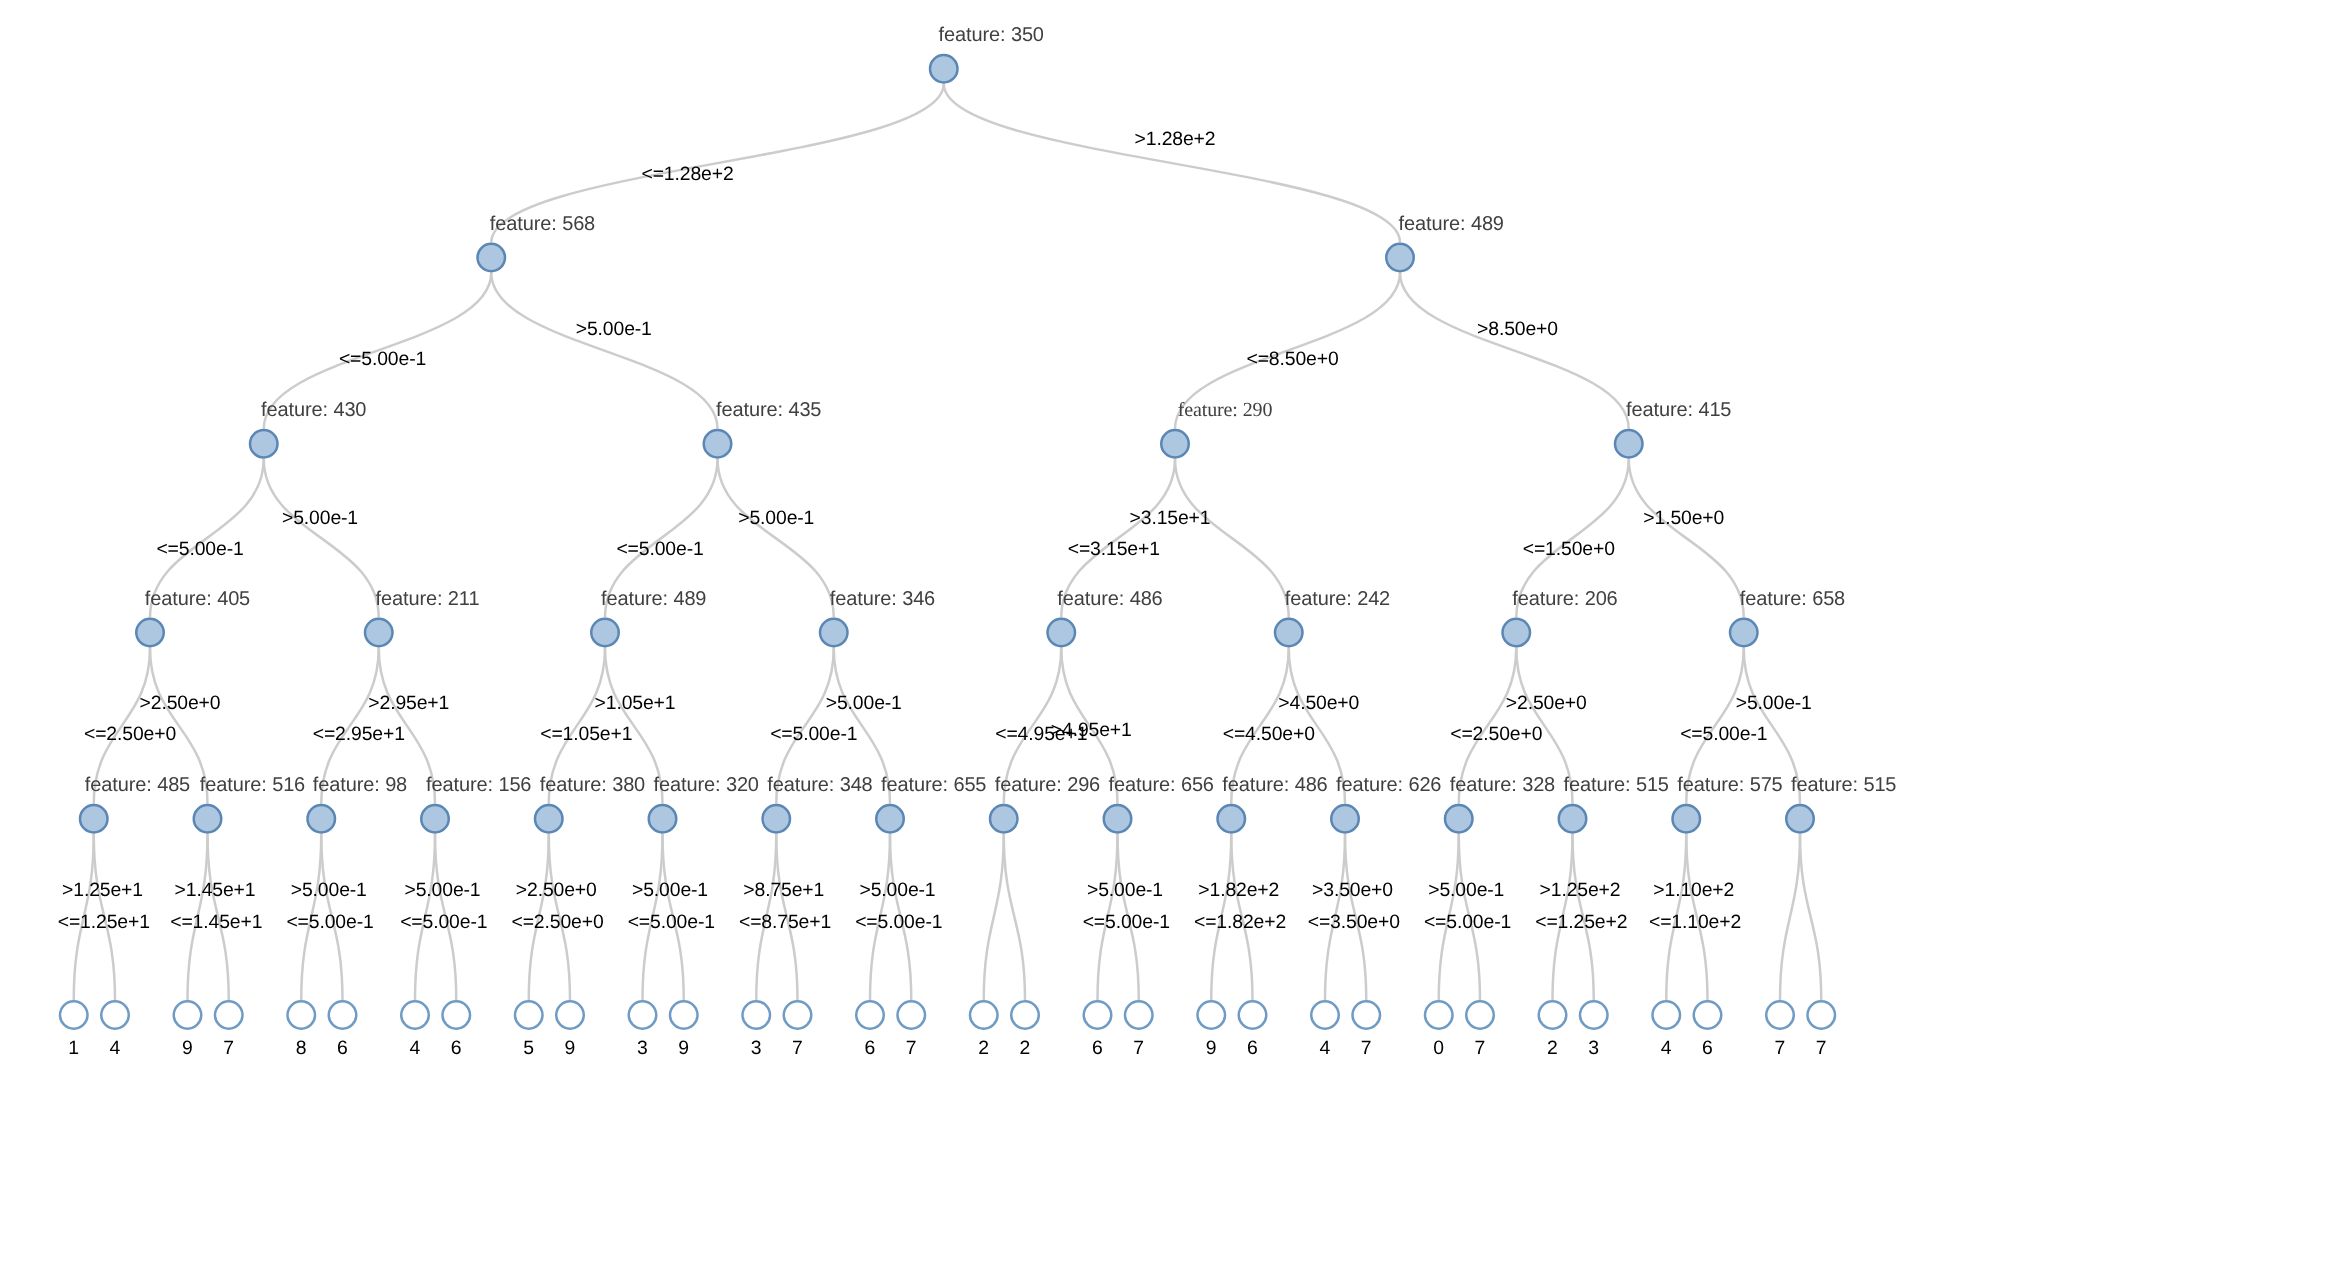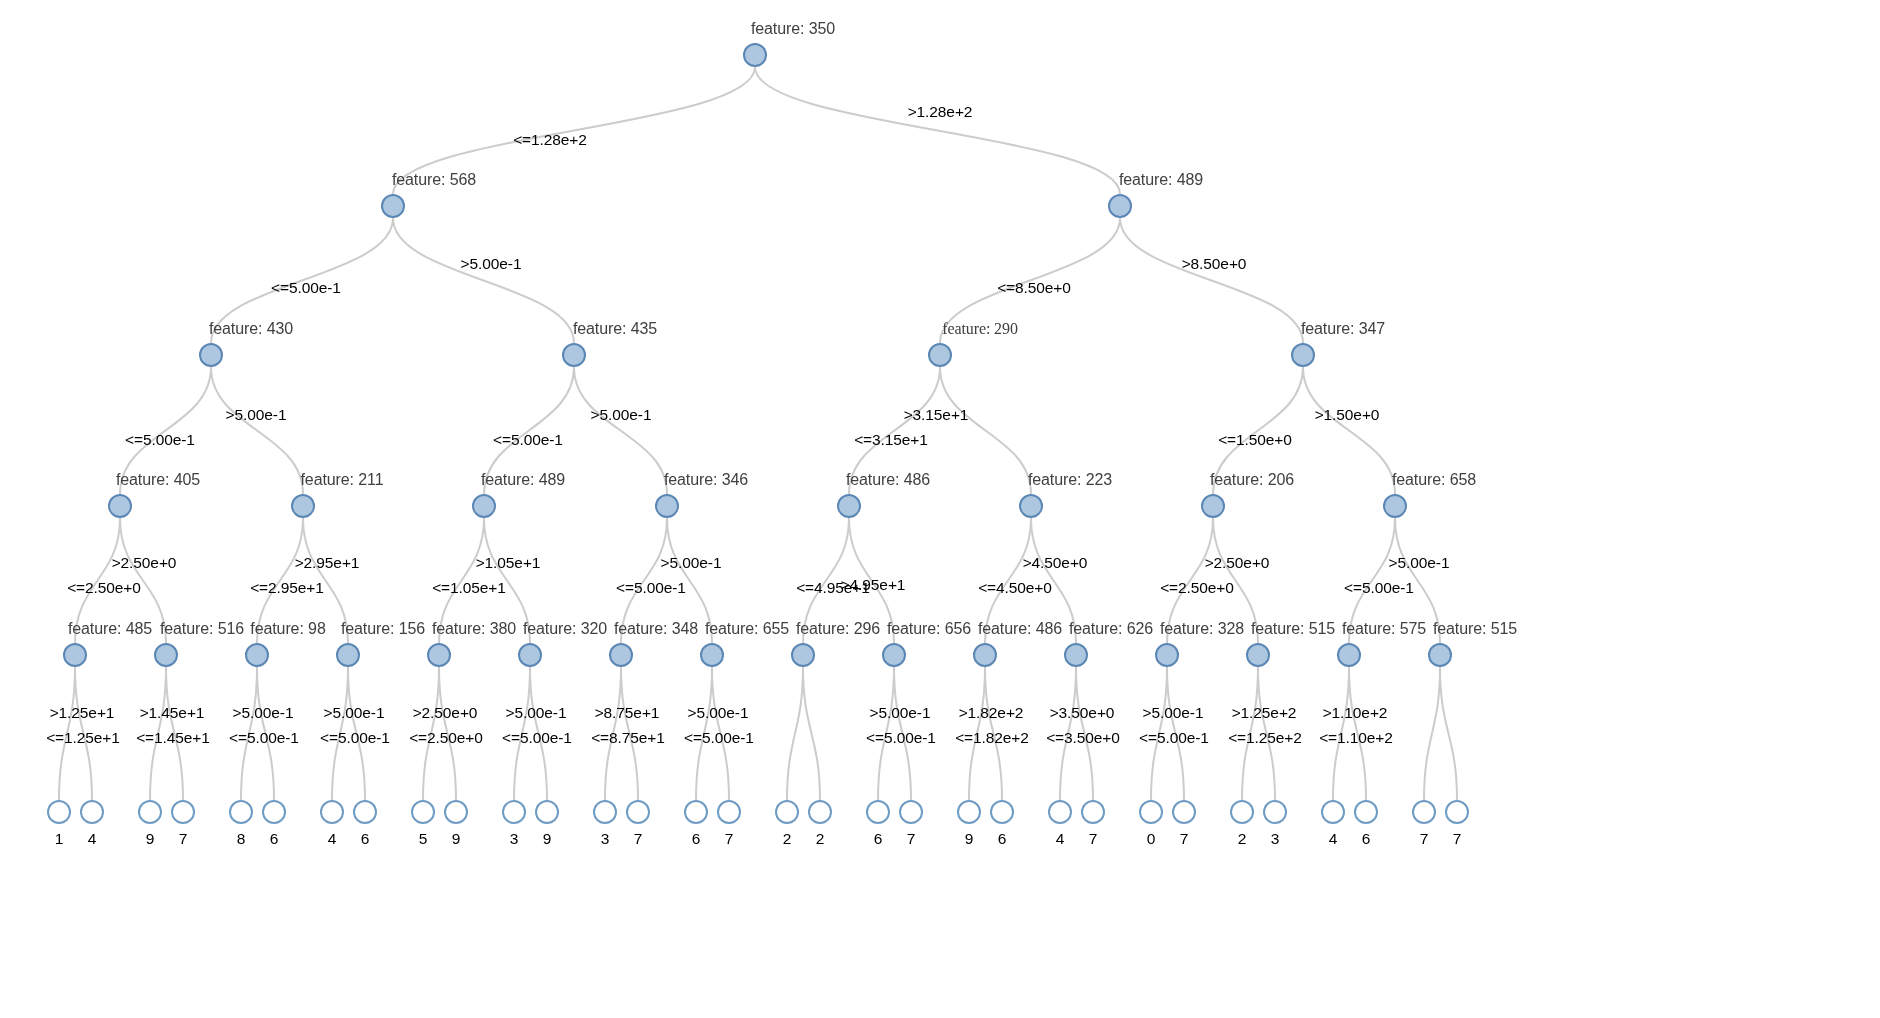--- a/index.html
+++ b/index.html
@@ -198,33 +198,33 @@
       <div class="node-label" style="left: 434px; top: 180px;">feature: 568</div>
       <div class="tree-node internal-node" style="left: 1120px; top: 206px;"></div>
       <div class="node-label" style="left: 1161px; top: 180px;">feature: 489</div>
       <div class="tree-node internal-node" style="left: 211px; top: 355px;"></div>
       <div class="node-label" style="left: 251px; top: 329px;">feature: 430</div>
       <div class="tree-node internal-node" style="left: 574px; top: 355px;"></div>
       <div class="node-label" style="left: 615px; top: 329px; text-align: right;">feature: 435</div>
       <div class="tree-node internal-node" style="left: 940px; top: 355px;"></div>
       <div class="node-label" style="left: 980px; top: 329px; font-family: Liberation Serif, serif;">feature: 290</div>
       <div class="tree-node internal-node" style="left: 1303px; top: 355px;"></div>
-      <div class="node-label" style="left: 1343px; top: 329px;">feature: 347</div>
+      <div class="node-label" style="left: 1343px; top: 329px;">feature: 415</div>
       <div class="tree-node internal-node" style="left: 120px; top: 506px;"></div>
       <div class="node-label" style="left: 158px; top: 480px;">feature: 405</div>
       <div class="tree-node internal-node" style="left: 303px; top: 506px;"></div>
       <div class="node-label" style="left: 342px; top: 480px;">feature: 211</div>
       <div class="tree-node internal-node" style="left: 484px; top: 506px;"></div>
       <div class="node-label" style="left: 523px; top: 480px;">feature: 489</div>
       <div class="tree-node internal-node" style="left: 667px; top: 506px;"></div>
       <div class="node-label" style="left: 706px; top: 480px;">feature: 346</div>
       <div class="tree-node internal-node" style="left: 849px; top: 506px;"></div>
       <div class="node-label" style="left: 888px; top: 480px;">feature: 486</div>
       <div class="tree-node internal-node" style="left: 1031px; top: 506px;"></div>
-      <div class="node-label" style="left: 1070px; top: 480px;">feature: 223</div>
+      <div class="node-label" style="left: 1070px; top: 480px;">feature: 242</div>
       <div class="tree-node internal-node" style="left: 1213px; top: 506px;"></div>
       <div class="node-label" style="left: 1252px; top: 480px;">feature: 206</div>
       <div class="tree-node internal-node" style="left: 1395px; top: 506px;"></div>
       <div class="node-label" style="left: 1434px; top: 480px;">feature: 658</div>
       <div class="tree-node internal-node" style="left: 75px; top: 655px;"></div>
       <div class="node-label" style="left: 110px; top: 629px;">feature: 485</div>
       <div class="tree-node internal-node" style="left: 166px; top: 655px;"></div>
       <div class="node-label" style="left: 202px; top: 629px;">feature: 516</div>
       <div class="tree-node internal-node" style="left: 257px; top: 655px;"></div>
       <div class="node-label" style="left: 288px; top: 629px;">feature: 98</div>

